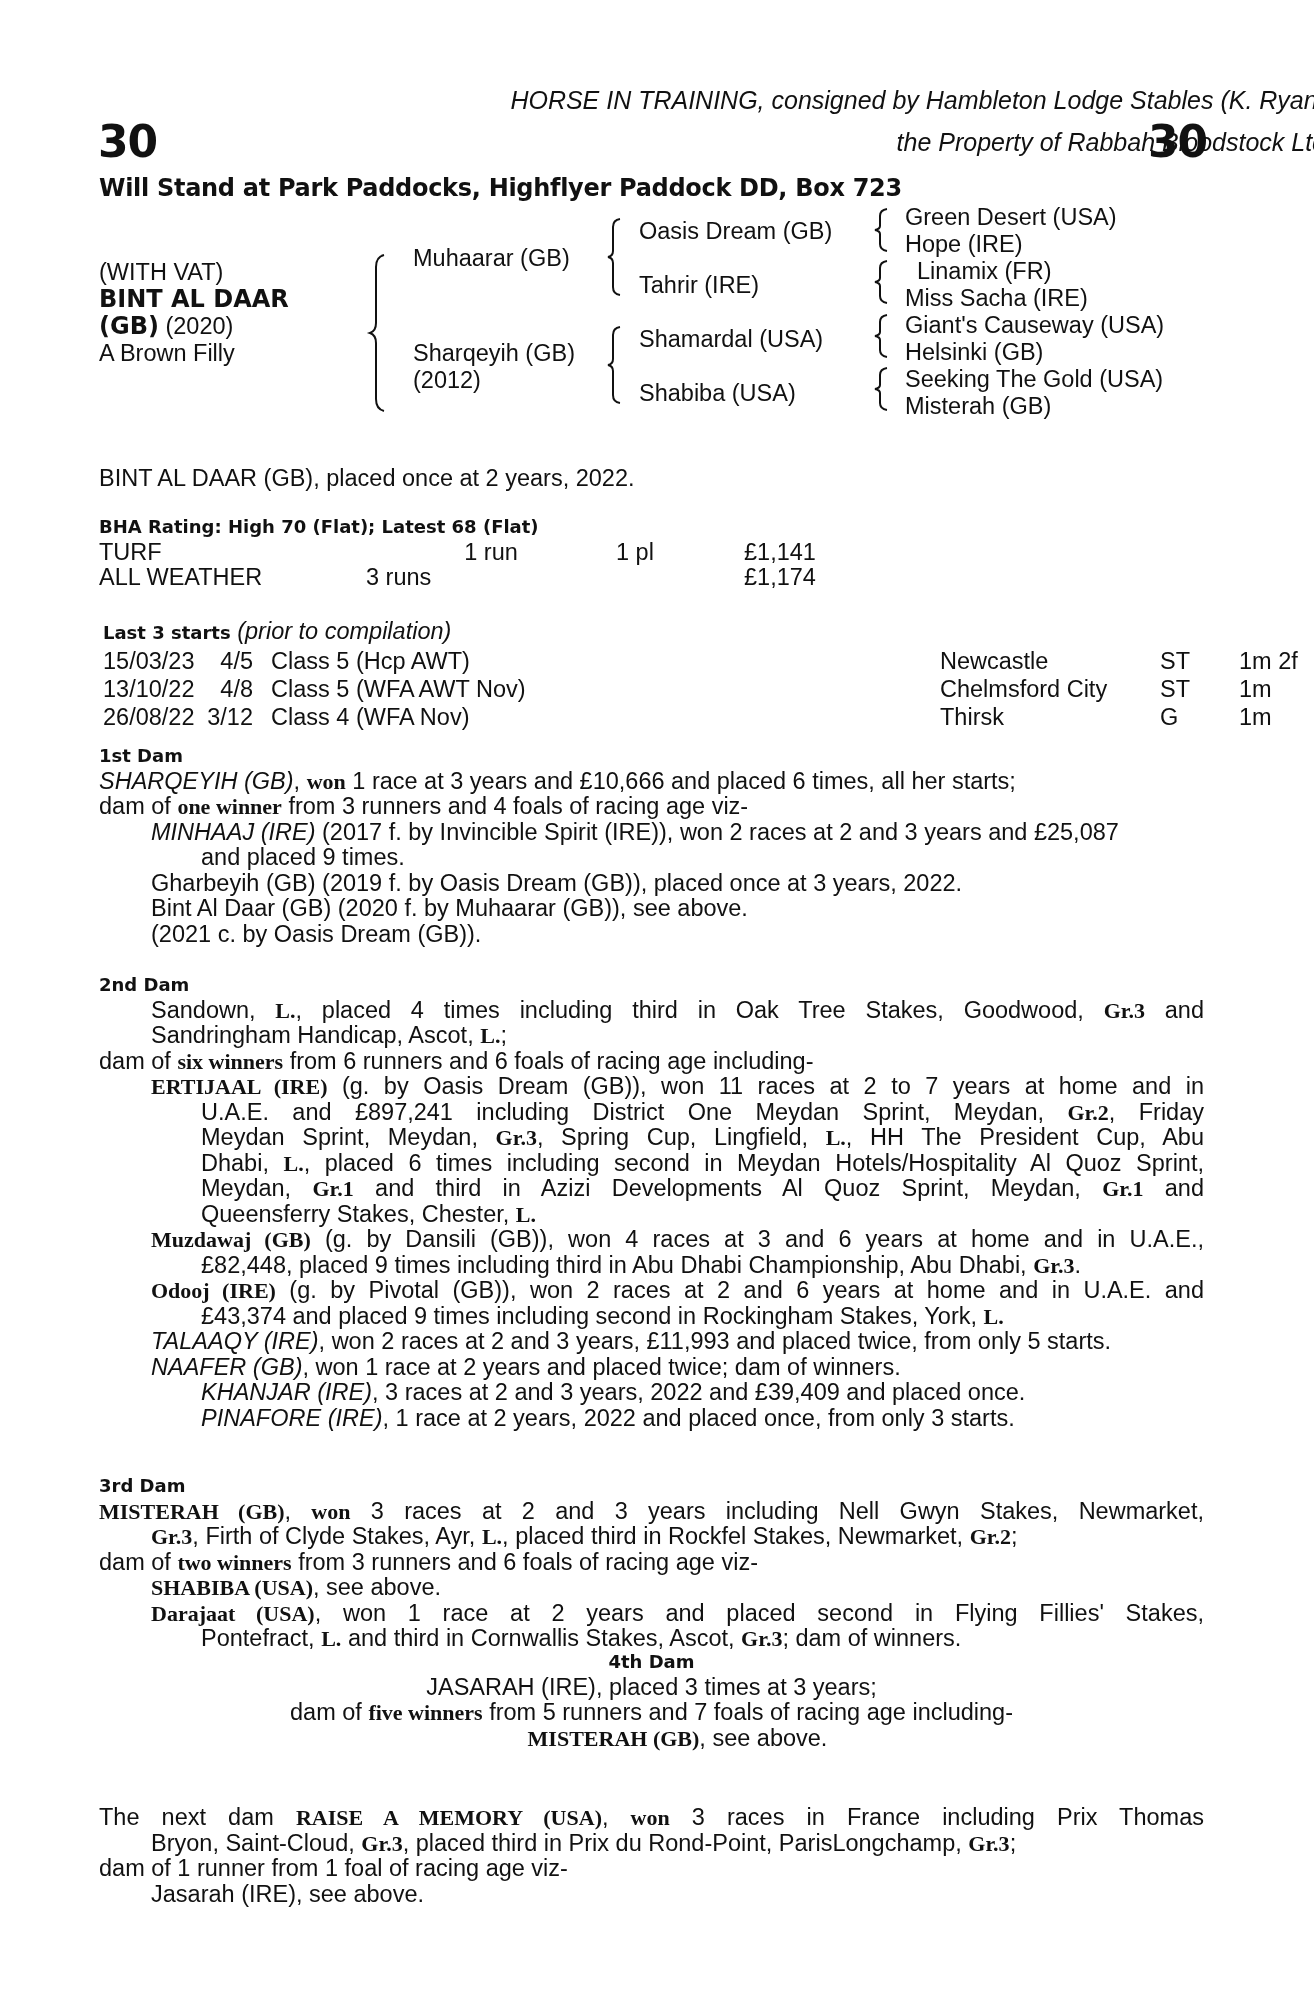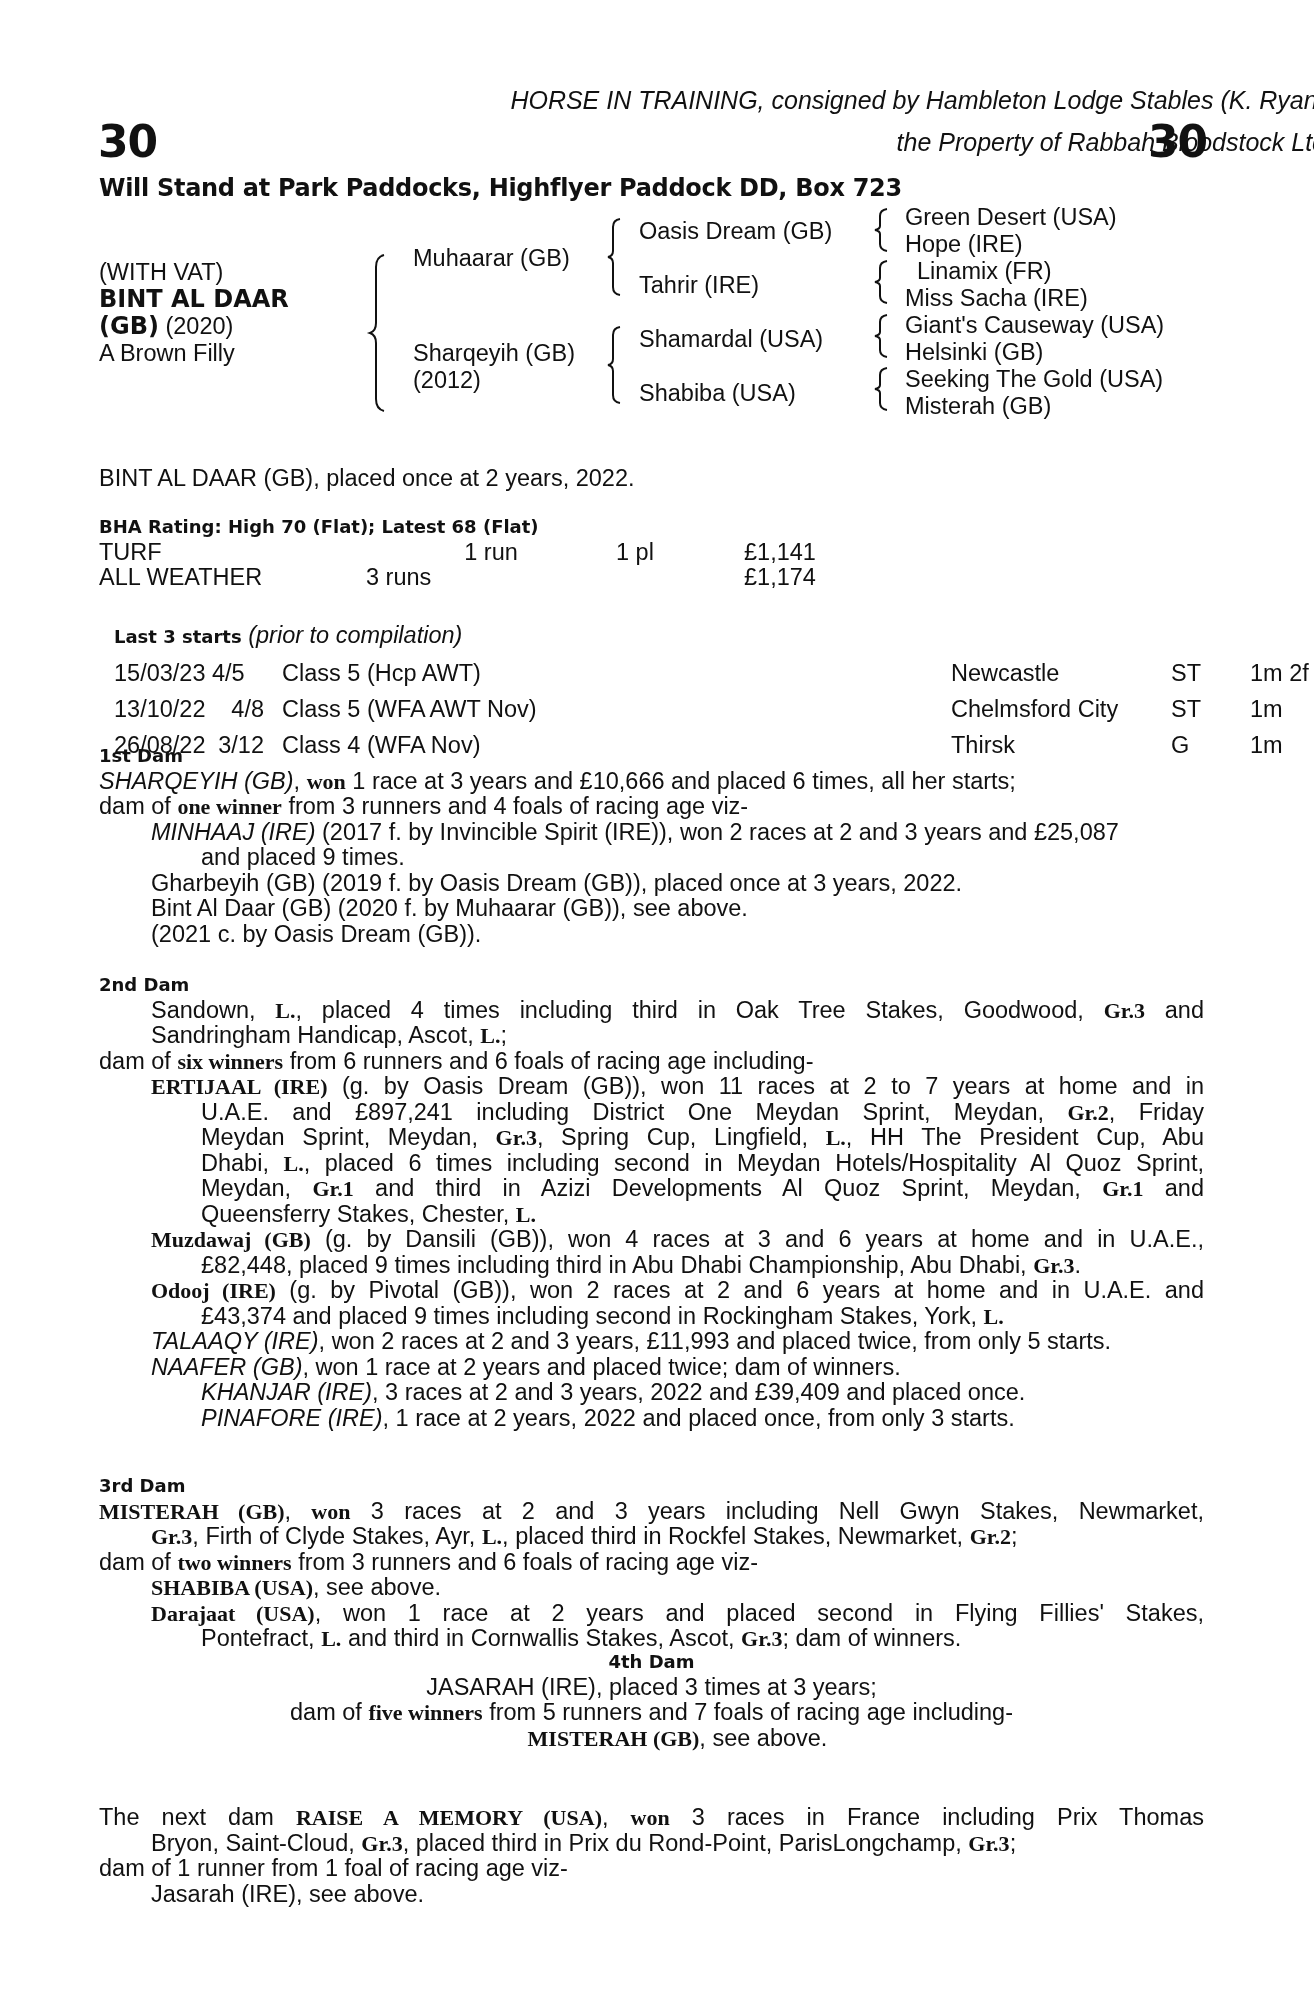--- a/index.html
+++ b/index.html
@@ -92,25 +92,25 @@
     <span>£1,141</span>
   </div>
   <div class="row">
     <span style="width:267px;">ALL WEATHER</span>
     <span style="width:250px;">3 runs</span>
     <span style="width:128px;"></span>
     <span>£1,174</span>
   </div>
 </div>
 
-<div class="abs" style="left:114px; top:617px; font-size:23.5px; line-height:36px;">
+<div class="abs" style="left:103px; top:617px; font-size:23.5px; line-height:28px;">
   <div><span class="sec">Last 3 starts</span> <i>(prior to compilation)</i></div>
   <div class="row">
     <span style="width:98px;">15/03/23</span>
-    <span style="width:52px; ">4/5</span>
+    <span style="width:52px; text-align:right;">4/5</span>
     <span style="width:669px; padding-left:18px;">Class 5 (Hcp AWT)</span>
     <span style="width:220px;">Newcastle</span>
     <span style="width:79px;">ST</span>
     <span>1m 2f</span>
   </div>
   <div class="row">
     <span style="width:98px;">13/10/22</span>
     <span style="width:52px; text-align:right;">4/8</span>
     <span style="width:669px; padding-left:18px;">Class 5 (WFA AWT Nov)</span>
     <span style="width:220px;">Chelmsford City</span>

